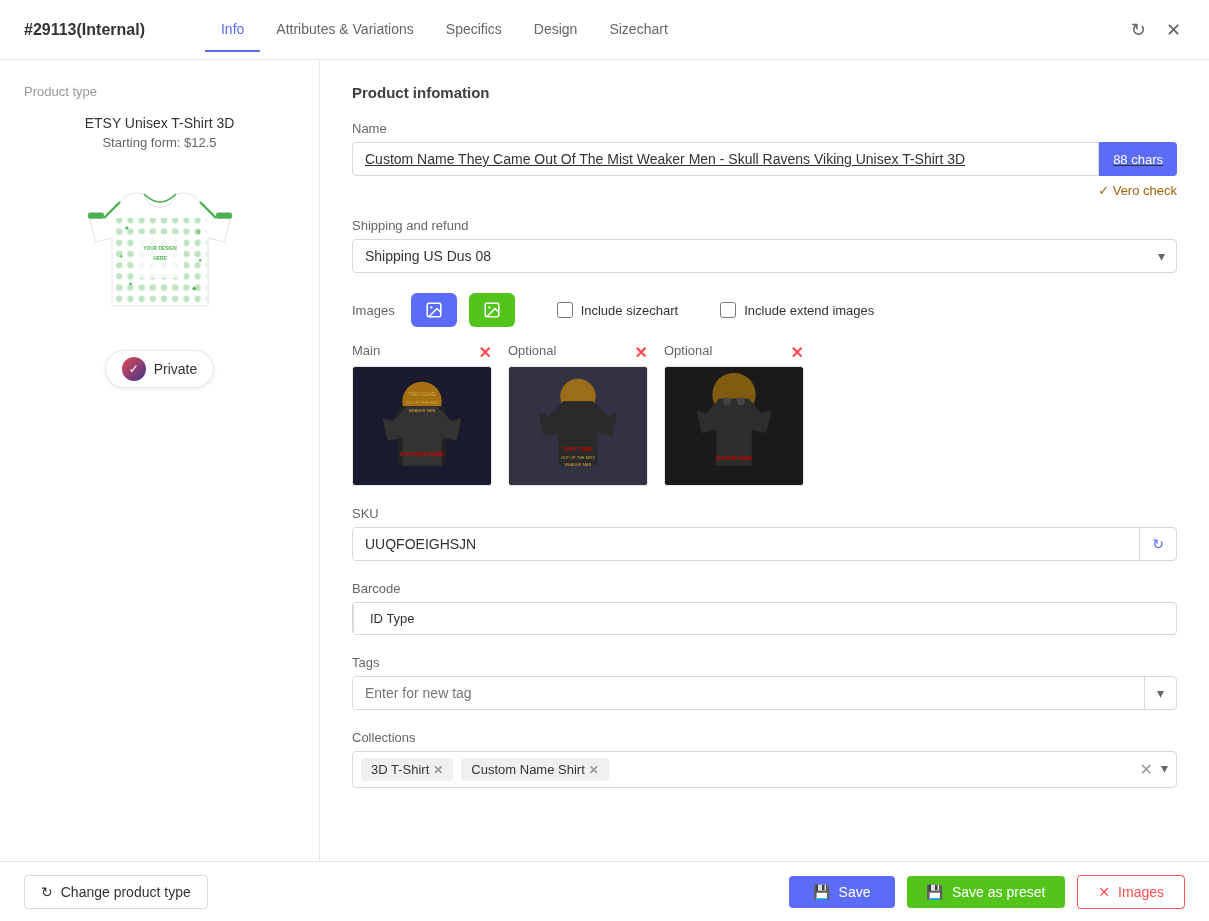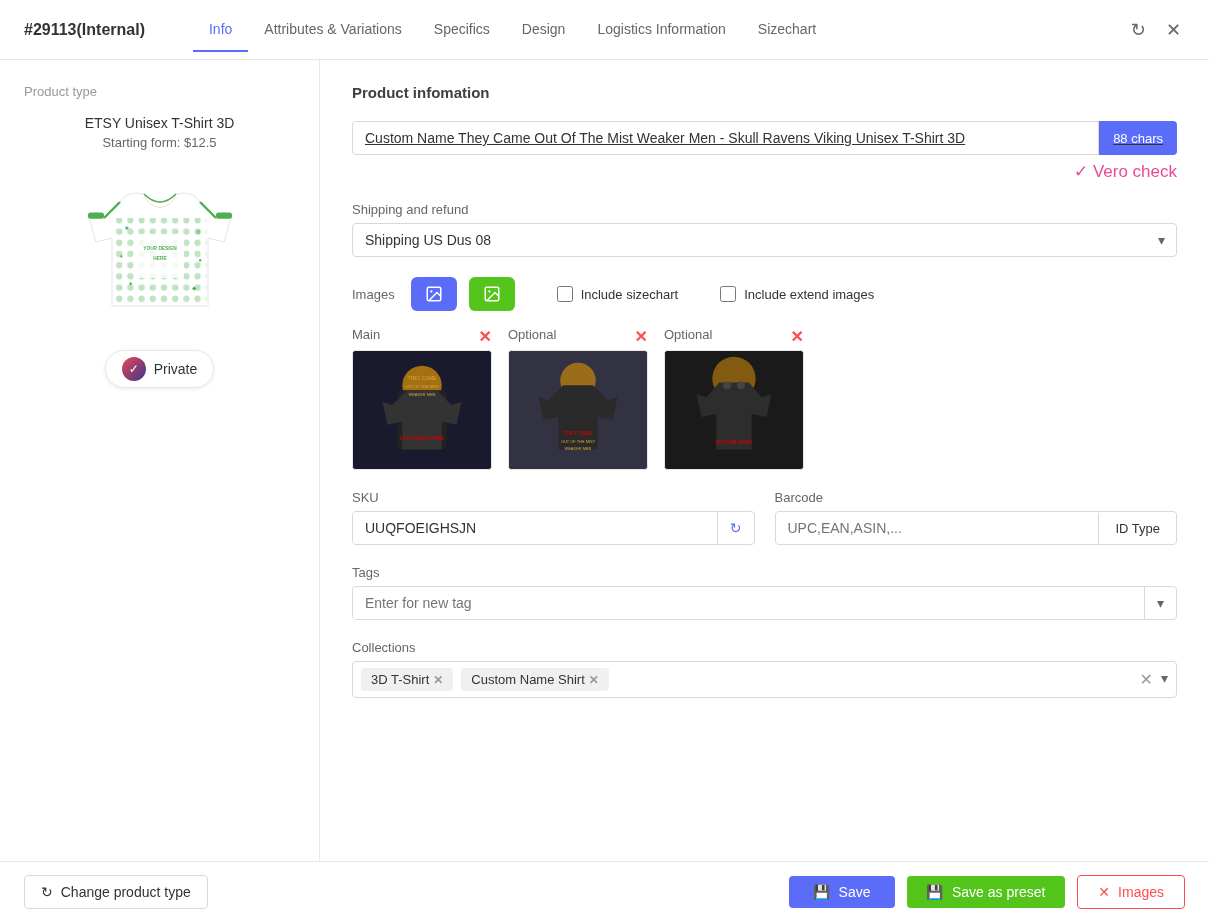--- a/index.html
+++ b/index.html
@@ -1,20 +1,20 @@
 <!DOCTYPE html>
 <html><head>
   <meta charset="utf-8">
   <style>
     * { box-sizing: border-box; margin: 0; padding: 0; }
     body { font-family: -apple-system, BlinkMacSystemFont, 'Segoe UI', sans-serif; font-size: 14px; color: #333; background: #fff; width: 1209px; min-height: 921px; overflow-x: hidden; }
 
     
     .header { display: flex; align-items: center; padding: 0 24px; height: 60px; border-bottom: 1px solid #e8e8e8; gap: 32px; }
-    .header-title { font-size: 16px; font-weight: 600; color: #333; margin-right: 16px; white-space: nowrap; }
+    .header-title { font-size: 16px; font-weight: 600; color: #333; margin-right: 28px; white-space: nowrap; }
     .nav-tabs { display: flex; gap: 0; flex: 1; }
     .nav-tab { padding: 0 16px; height: 44px; display: flex; align-items: center; font-size: 14px; color: #666; cursor: pointer; border-bottom: 2px solid transparent; white-space: nowrap; }
     .nav-tab.active { color: #5b6cf9; border-bottom: 2px solid #5b6cf9; }
     .header-actions { display: flex; gap: 12px; margin-left: auto; }
     .icon-btn { background: none; border: none; cursor: pointer; color: #666; font-size: 18px; padding: 4px; }
 
     
     .main-layout { display: flex; gap: 0; min-height: calc(921px - 60px - 60px); }
 
     
@@ -34,21 +34,21 @@
 
     
     .form-group { margin-bottom: 20px; }
     .form-label { font-size: 13px; color: #666; margin-bottom: 6px; display: block; }
 
     .name-input-wrapper { position: relative; display: flex; text-decoration: underline; }
     .name-input { flex: 1; border: 1px solid #d9d9d9; border-radius: 4px 0 0 4px; padding: 8px 12px; font-size: 14px; color: #333; outline: none; }
     .chars-badge { background: #5b6cf9; color: white; padding: 8px 14px; border-radius: 0 4px 4px 0; font-size: 13px; white-space: nowrap; display: flex; align-items: center; }
 
     .vero-check { text-align: right; margin-top: 6px; }
-    .vero-link { color: #ec4899; font-size: 17px; cursor: pointer; text-decoration: none; }
+    .vero-link { color: #a16207; font-size: 13px; cursor: pointer; text-decoration: none; }
 
     
     .select-wrapper { position: relative; }
     .select-field { width: 100%; border: 1px solid #d9d9d9; border-radius: 4px; padding: 8px 40px 8px 12px; font-size: 14px; color: #333; appearance: none; background: white; cursor: pointer; outline: none; }
     .select-arrow { position: absolute; right: 12px; top: 50%; transform: translateY(-50%); color: #666; pointer-events: none; }
 
     
     .images-row { display: flex; align-items: center; gap: 12px; margin-bottom: 16px; }
     .images-label { font-size: 13px; color: #666; margin-right: 4px; }
     .img-btn-purple { background: #5b6cf9; border: none; border-radius: 6px; padding: 8px 14px; color: white; cursor: pointer; font-size: 16px; display: flex; align-items: center; }
@@ -59,21 +59,21 @@
 
     
     .thumbnails-row { display: flex; gap: 16px; margin-bottom: 20px; }
     .thumbnail-item { display: flex; flex-direction: column; }
     .thumbnail-header { display: flex; justify-content: space-between; margin-bottom: 4px; }
     .thumbnail-label { font-size: 13px; color: #666; }
     .thumb-x { color: #ff4d4f; cursor: pointer; font-size: 16px; font-weight: bold; }
     .thumbnail-img { width: 140px; height: 120px; border: 1px solid #e8e8e8; border-radius: 4px; overflow: hidden; background: #1a1a2e; display: flex; align-items: center; justify-content: center; }
 
     
-    .sku-barcode-row { display: flex; gap: 20px; margin-bottom: 20px; }
+    .sku-barcode-row { display: flex; gap: 20px; margin-bottom: 20px; flex-direction: column; }
     .sku-group { flex: 1; }
     .barcode-group { flex: 1; }
     .sku-input-wrapper { display: flex; align-items: flex-end; border: 1px solid #d9d9d9; border-radius: 4px; overflow: hidden; }
     .sku-input { flex: 1; border: none; padding: 8px 12px; font-size: 14px; color: #333; outline: none; }
     .sku-refresh { background: none; border: none; border-left: 1px solid #d9d9d9; padding: 8px 12px; cursor: pointer; color: #5b6cf9; font-size: 14px; }
     .barcode-input-wrapper { display: flex; align-items: center; border: 1px solid #d9d9d9; border-radius: 4px; overflow: hidden; }
     .barcode-input { flex: 1; border: none; padding: 8px 12px; font-size: 14px; color: #ccc; outline: none; }
     .id-type-btn { background: white; border: none; border-left: 1px solid #d9d9d9; padding: 8px 16px; font-size: 13px; color: #333; cursor: pointer; white-space: nowrap; font-weight: 500; }
 
     
@@ -99,21 +99,20 @@
 </head>
 <body>
 
 <div class="header">
   <span class="header-title">#29113(Internal)</span>
   <nav class="nav-tabs">
     <div class="nav-tab active">Info</div>
     <div class="nav-tab">Attributes &amp; Variations</div>
     <div class="nav-tab">Specifics</div>
     <div class="nav-tab">Design</div>
-    <div class="nav-tab">Logistics Information</div>
     <div class="nav-tab">Sizechart</div>
   </nav>
   <div class="header-actions">
     <button class="icon-btn">↻</button>
     <button class="icon-btn">✕</button>
   </div>
 </div>
 
 <div class="main-layout">
 
@@ -156,20 +155,21 @@
     <div class="private-badge">
       <div class="private-icon">✓</div>
       <span class="private-text">Private</span>
     </div>
   </div>
 
   <div class="right-panel">
     <div class="section-title">Product infomation</div>
 
     <div class="form-group">
+      <label class="form-label">Name</label>
       <div class="name-input-wrapper">
         <input type="text" class="name-input" value="Custom Name They Came Out Of The Mist Weaker Men - Skull Ravens Viking Unisex T-Shirt 3D" style="">
         <div class="chars-badge">88 chars</div>
       </div>
       <div class="vero-check">
         <a class="vero-link">
           <span>✓ </span><span>Vero check</span>
         </a>
       </div>
     </div>
@@ -271,21 +271,20 @@
       <div class="sku-group">
         <label class="form-label">SKU</label>
         <div class="sku-input-wrapper">
           <input type="text" class="sku-input" value="UUQFOEIGHSJN" style="">
           <button class="sku-refresh">↻</button>
         </div>
       </div>
       <div class="barcode-group">
         <label class="form-label">Barcode</label>
         <div class="barcode-input-wrapper">
-          <input type="text" class="barcode-input" placeholder="UPC,EAN,ASIN,..." style="">
           <button class="id-type-btn">ID Type</button>
         </div>
       </div>
     </div>
 
     <div class="form-group">
       <label class="form-label">Tags</label>
       <div class="tags-input-wrapper">
         <input type="text" class="tags-input" placeholder="Enter for new tag" style="">
         <div class="tags-arrow">▾</div>

